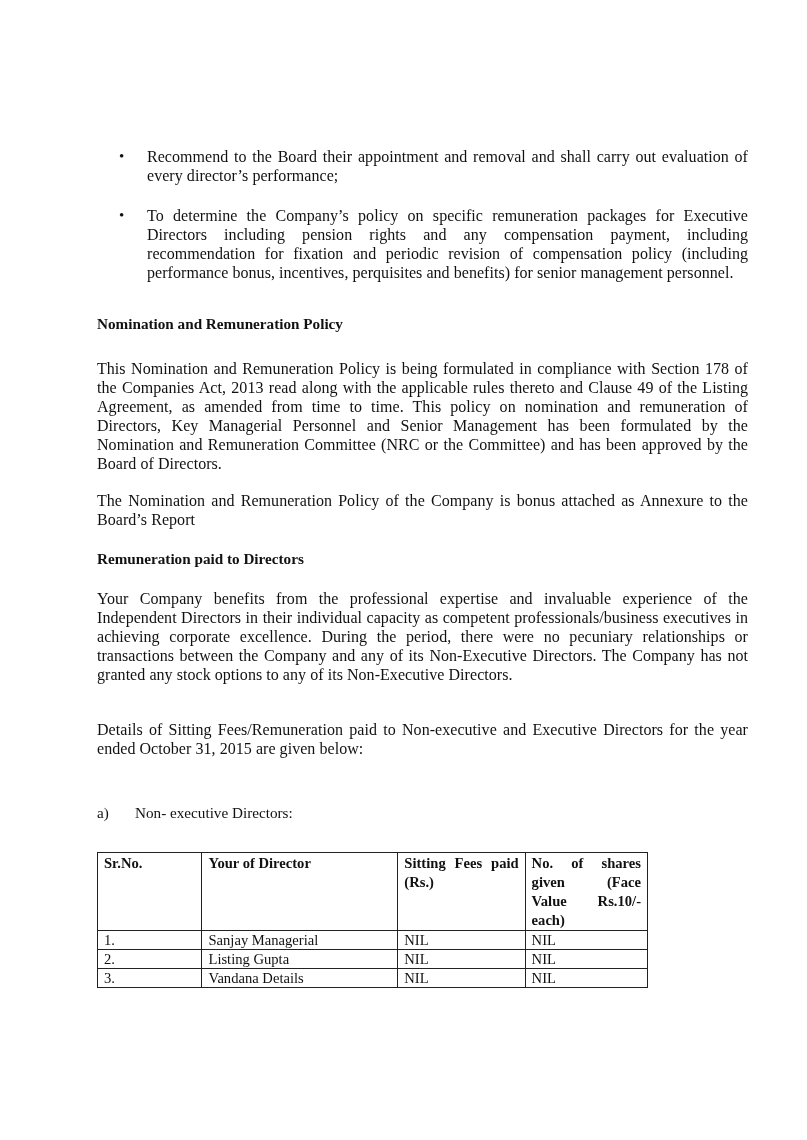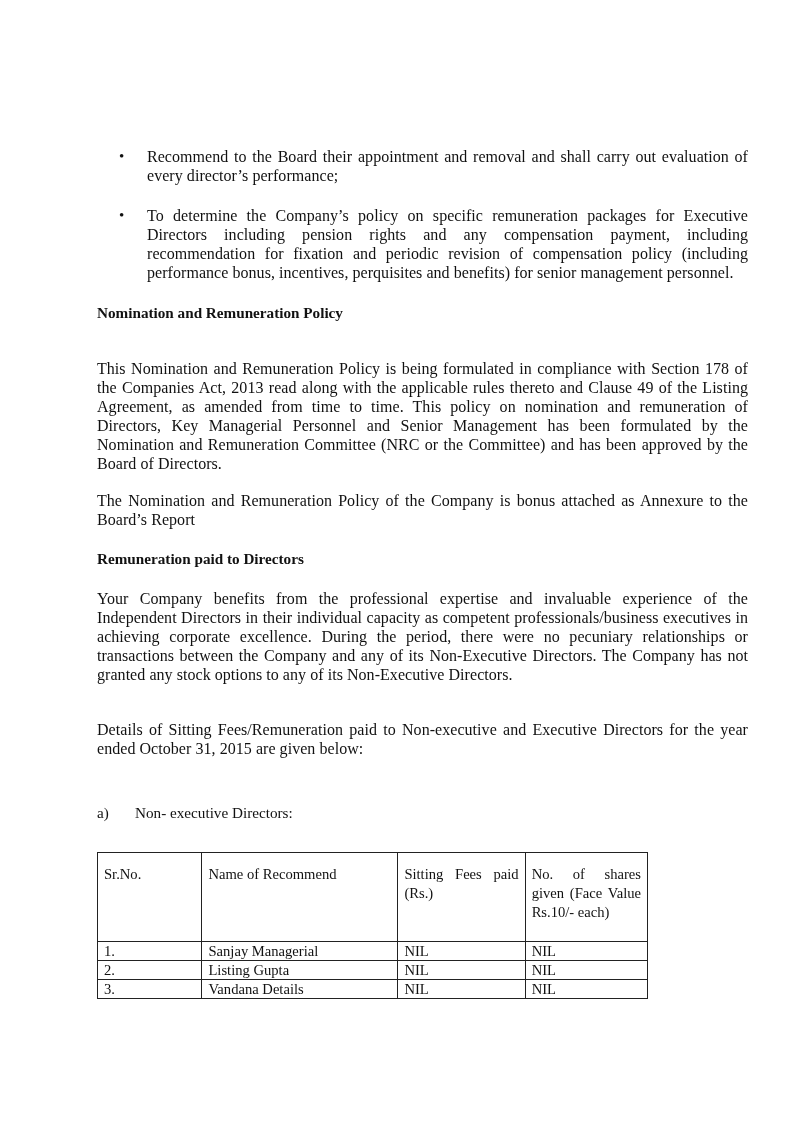--- a/index.html
+++ b/index.html
@@ -64,25 +64,25 @@
       width: 551px;
       border-collapse: collapse;
       font-size: 14.6px;
     }
     table.fees th, table.fees td {
       border: 1.4px solid #222222;
       padding: 0 6px;
       vertical-align: top;
     }
     table.fees th {
-      font-weight: normal;
+      font-weight: bold;
       text-align: left;
       line-height: 19px;
       height: 76px;
-      padding-top: 12px;
+      padding-top: 1px;
     }
     table.fees th.just {
       text-align: justify;
       text-align-last: left;
     }
     table.fees td {
       line-height: 18px;
       height: 18px;
     }
     td.num { }
@@ -112,38 +112,38 @@
     <div class="bullet-item" style="top:0;">
       <span class="bullet-glyph">•</span>
       <p class="para bullet-text">Recommend to the Board their appointment and removal and shall carry out evaluation of every director’s performance;</p>
     </div>
     <div class="bullet-item" style="top:59px;">
       <span class="bullet-glyph">•</span>
       <p class="para bullet-text">To determine the Company’s policy on specific remuneration packages for Executive Directors including pension rights and any compensation payment, including recommendation for fixation and periodic revision of compensation policy (including performance bonus, incentives, perquisites and benefits) for senior management personnel.</p>
     </div>
   </div>
 
-  <h2 class="heading abs" style="top:303px;">Nomination and Remuneration Policy</h2>
+  <h2 class="heading abs" style="top:314px;">Nomination and Remuneration Policy</h2>
   <p class="para abs" style="top:359px; width:651px;">This Nomination and Remuneration Policy is being formulated in compliance with Section 178 of the Companies Act, 2013 read along with the applicable rules thereto and Clause 49 of the Listing Agreement, as amended from time to time. This policy on nomination and remuneration of Directors, Key Managerial Personnel and Senior Management has been formulated by the Nomination and Remuneration Committee (NRC or the Committee) and has been approved by the Board of Directors.</p>
   <p class="para abs" style="top:491px; width:651px;">The Nomination and Remuneration Policy of the Company is bonus attached as Annexure to the Board’s Report</p>
 
   <h2 class="heading abs" style="top:549px;">Remuneration paid to Directors</h2>
   <p class="para abs" style="top:589px; width:651px;">Your Company benefits from the professional expertise and invaluable experience of the Independent Directors in their individual capacity as competent professionals/business executives in achieving corporate excellence. During the period, there were no pecuniary relationships or transactions between the Company and any of its Non-Executive Directors. The Company has not granted any stock options to any of its Non-Executive Directors.</p>
   <p class="para abs" style="top:720px; width:651px;">Details of Sitting Fees/Remuneration paid to Non-executive and Executive Directors for the year ended October 31, 2015 are given below:</p>
 
   <div class="abs" style="top:803px; left:0; width:651px; height:20px;">
     <span class="label-a">a)</span>
     <span class="label-a-text">Non- executive Directors:</span>
   </div>
 
   <table class="fees">
     <thead>
       <tr>
         <th class="col1">Sr.No.</th>
-        <th class="col2">Name of Recommend</th>
+        <th class="col2">Your of Director</th>
         <th class="col3 just">Sitting Fees paid (Rs.)</th>
         <th class="col4 just">No. of shares given (Face Value Rs.10/- each)</th>
       </tr>
     </thead>
     <tbody>
       <tr>
         <td>1.</td>
         <td>Sanjay Managerial</td>
         <td class="num">NIL</td>
         <td class="num">NIL</td>

